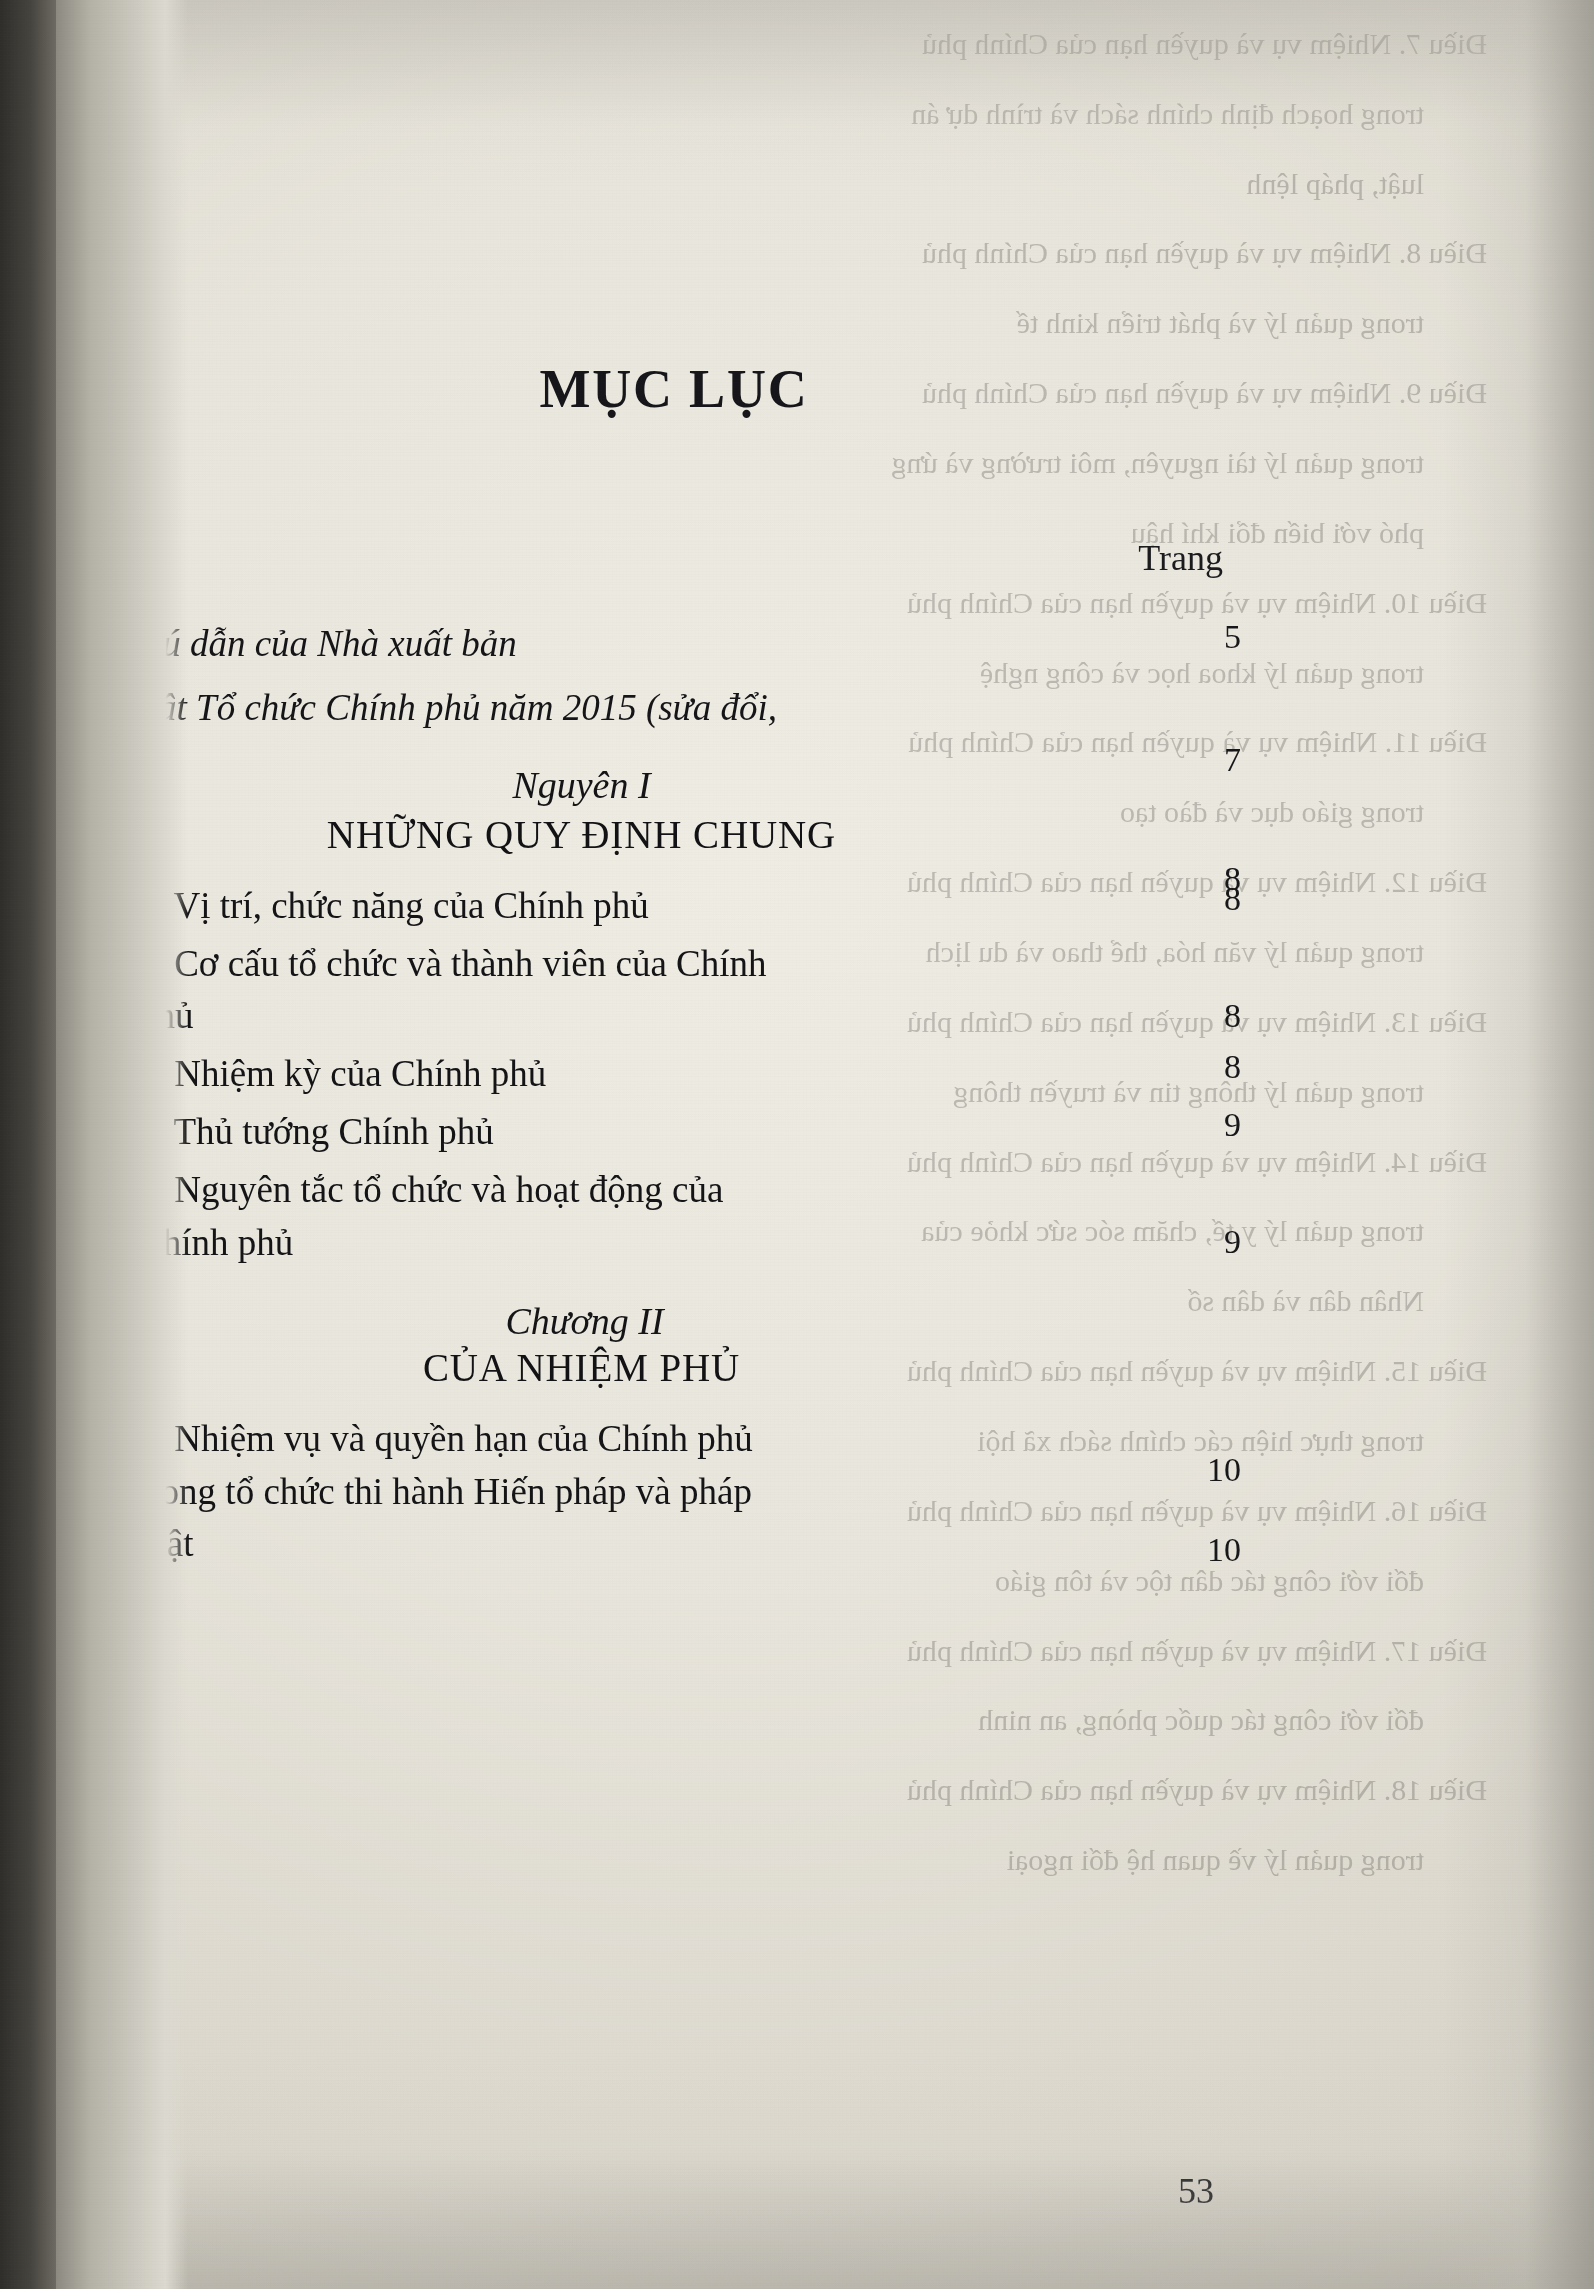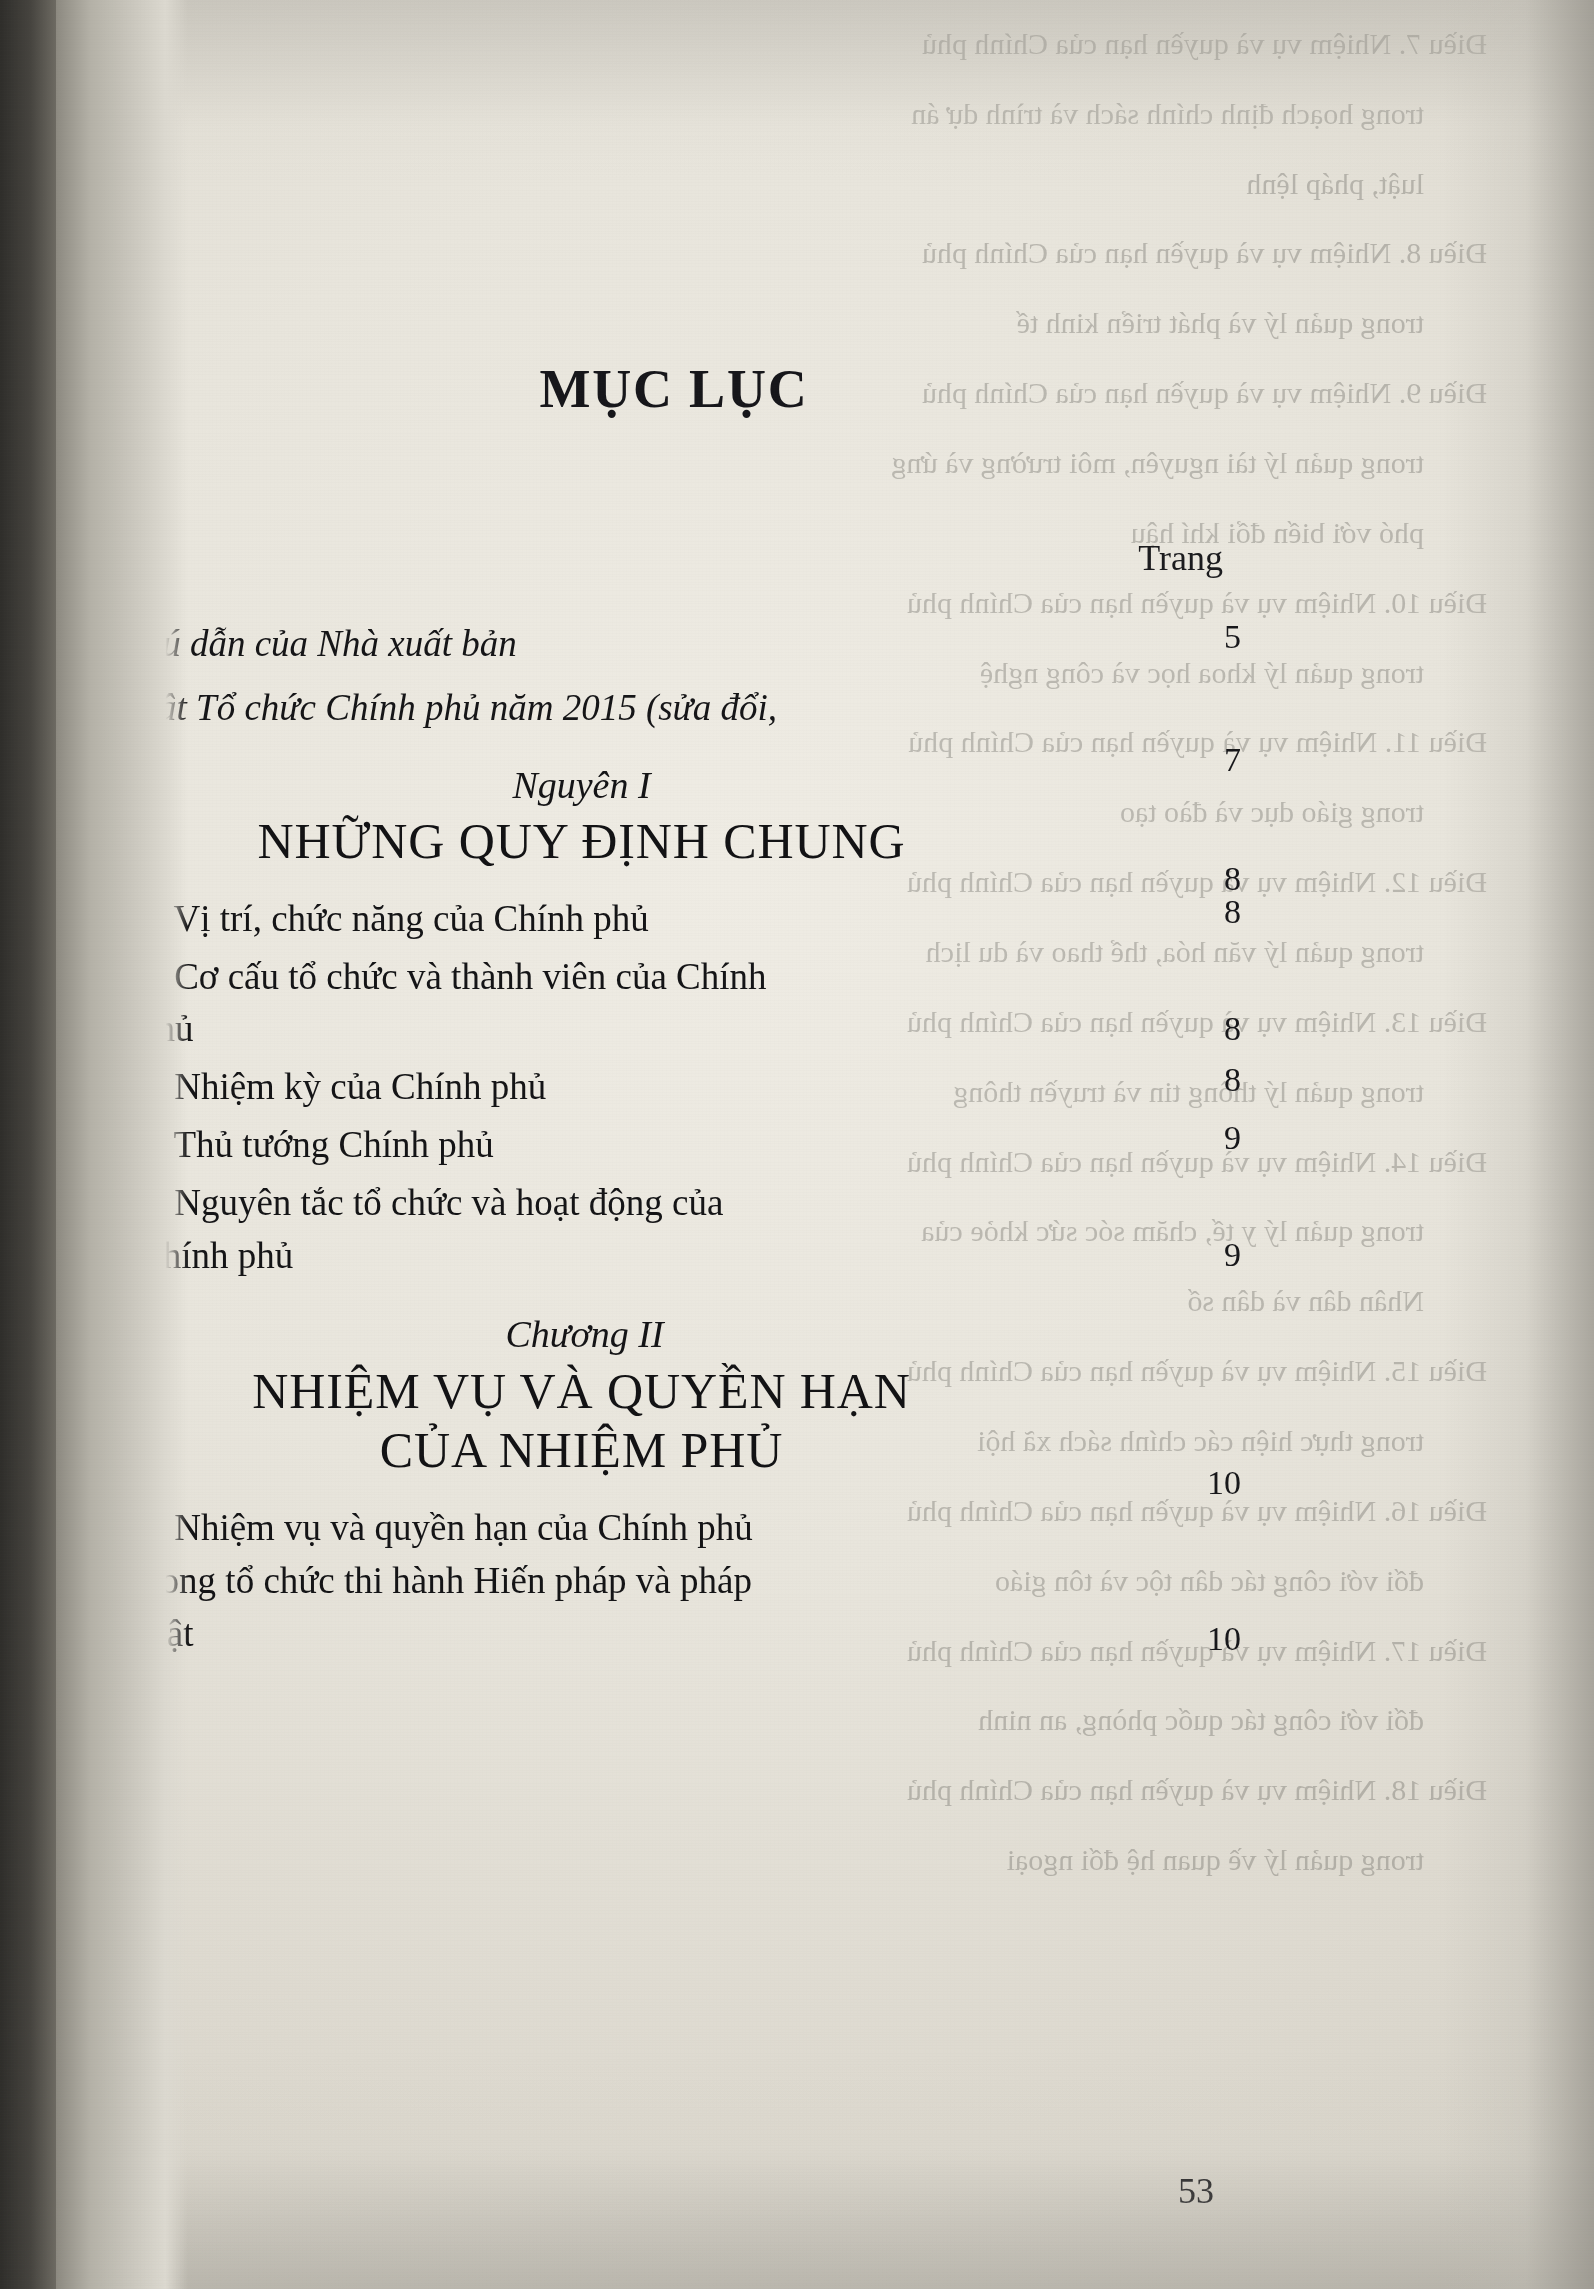--- a/index.html
+++ b/index.html
@@ -156,21 +156,21 @@
 
   .chapline {
     text-align: center;
     font-style: italic;
     font-size: 38px;
     color: #141416;
     margin-top: 30px;
   }
   .chapname {
     text-align: center;
-    font-size: 50px;
+    font-size: 39px;
     letter-spacing: 0.9px;
     color: #121214;
     margin-top: 5.4px;
   }
   .entry {
     font-size: 37px;
     color: #141416;
     line-height: 1.42;
     padding-right: 134px;
   }
@@ -290,21 +290,20 @@
 
       <div class="row">
         <span class="pg" style="top:59px;">9</span>
         <div class="entry justify">Điều 5. Nguyên tắc tổ chức và hoạt động của</div>
         <div class="entry hang">Chính phủ</div>
       </div>
 
       <div class="row" style="margin-top:5.4px;">
         <span class="pg" style="top:152px;">10</span>
         <div class="chapline" style="padding-right:134px;padding-left:6px;">Chương II</div>
-        <div class="chapname" style="padding-right:134px;">NHIỆM VỤ VÀ QUYỀN HẠN</div>
         <div class="chapname" style="padding-right:134px; margin-top:1.8px;">CỦA NHIỆM PHỦ</div>
       </div>
 
       <div class="row" style="margin-top:23px;">
         <span class="pg" style="top:118px;">10</span>
         <div class="entry justify">Điều 6. Nhiệm vụ và quyền hạn của Chính phủ</div>
         <div class="entry hang justify">trong tổ chức thi hành Hiến pháp và pháp</div>
         <div class="entry hang">luật</div>
       </div>
 

